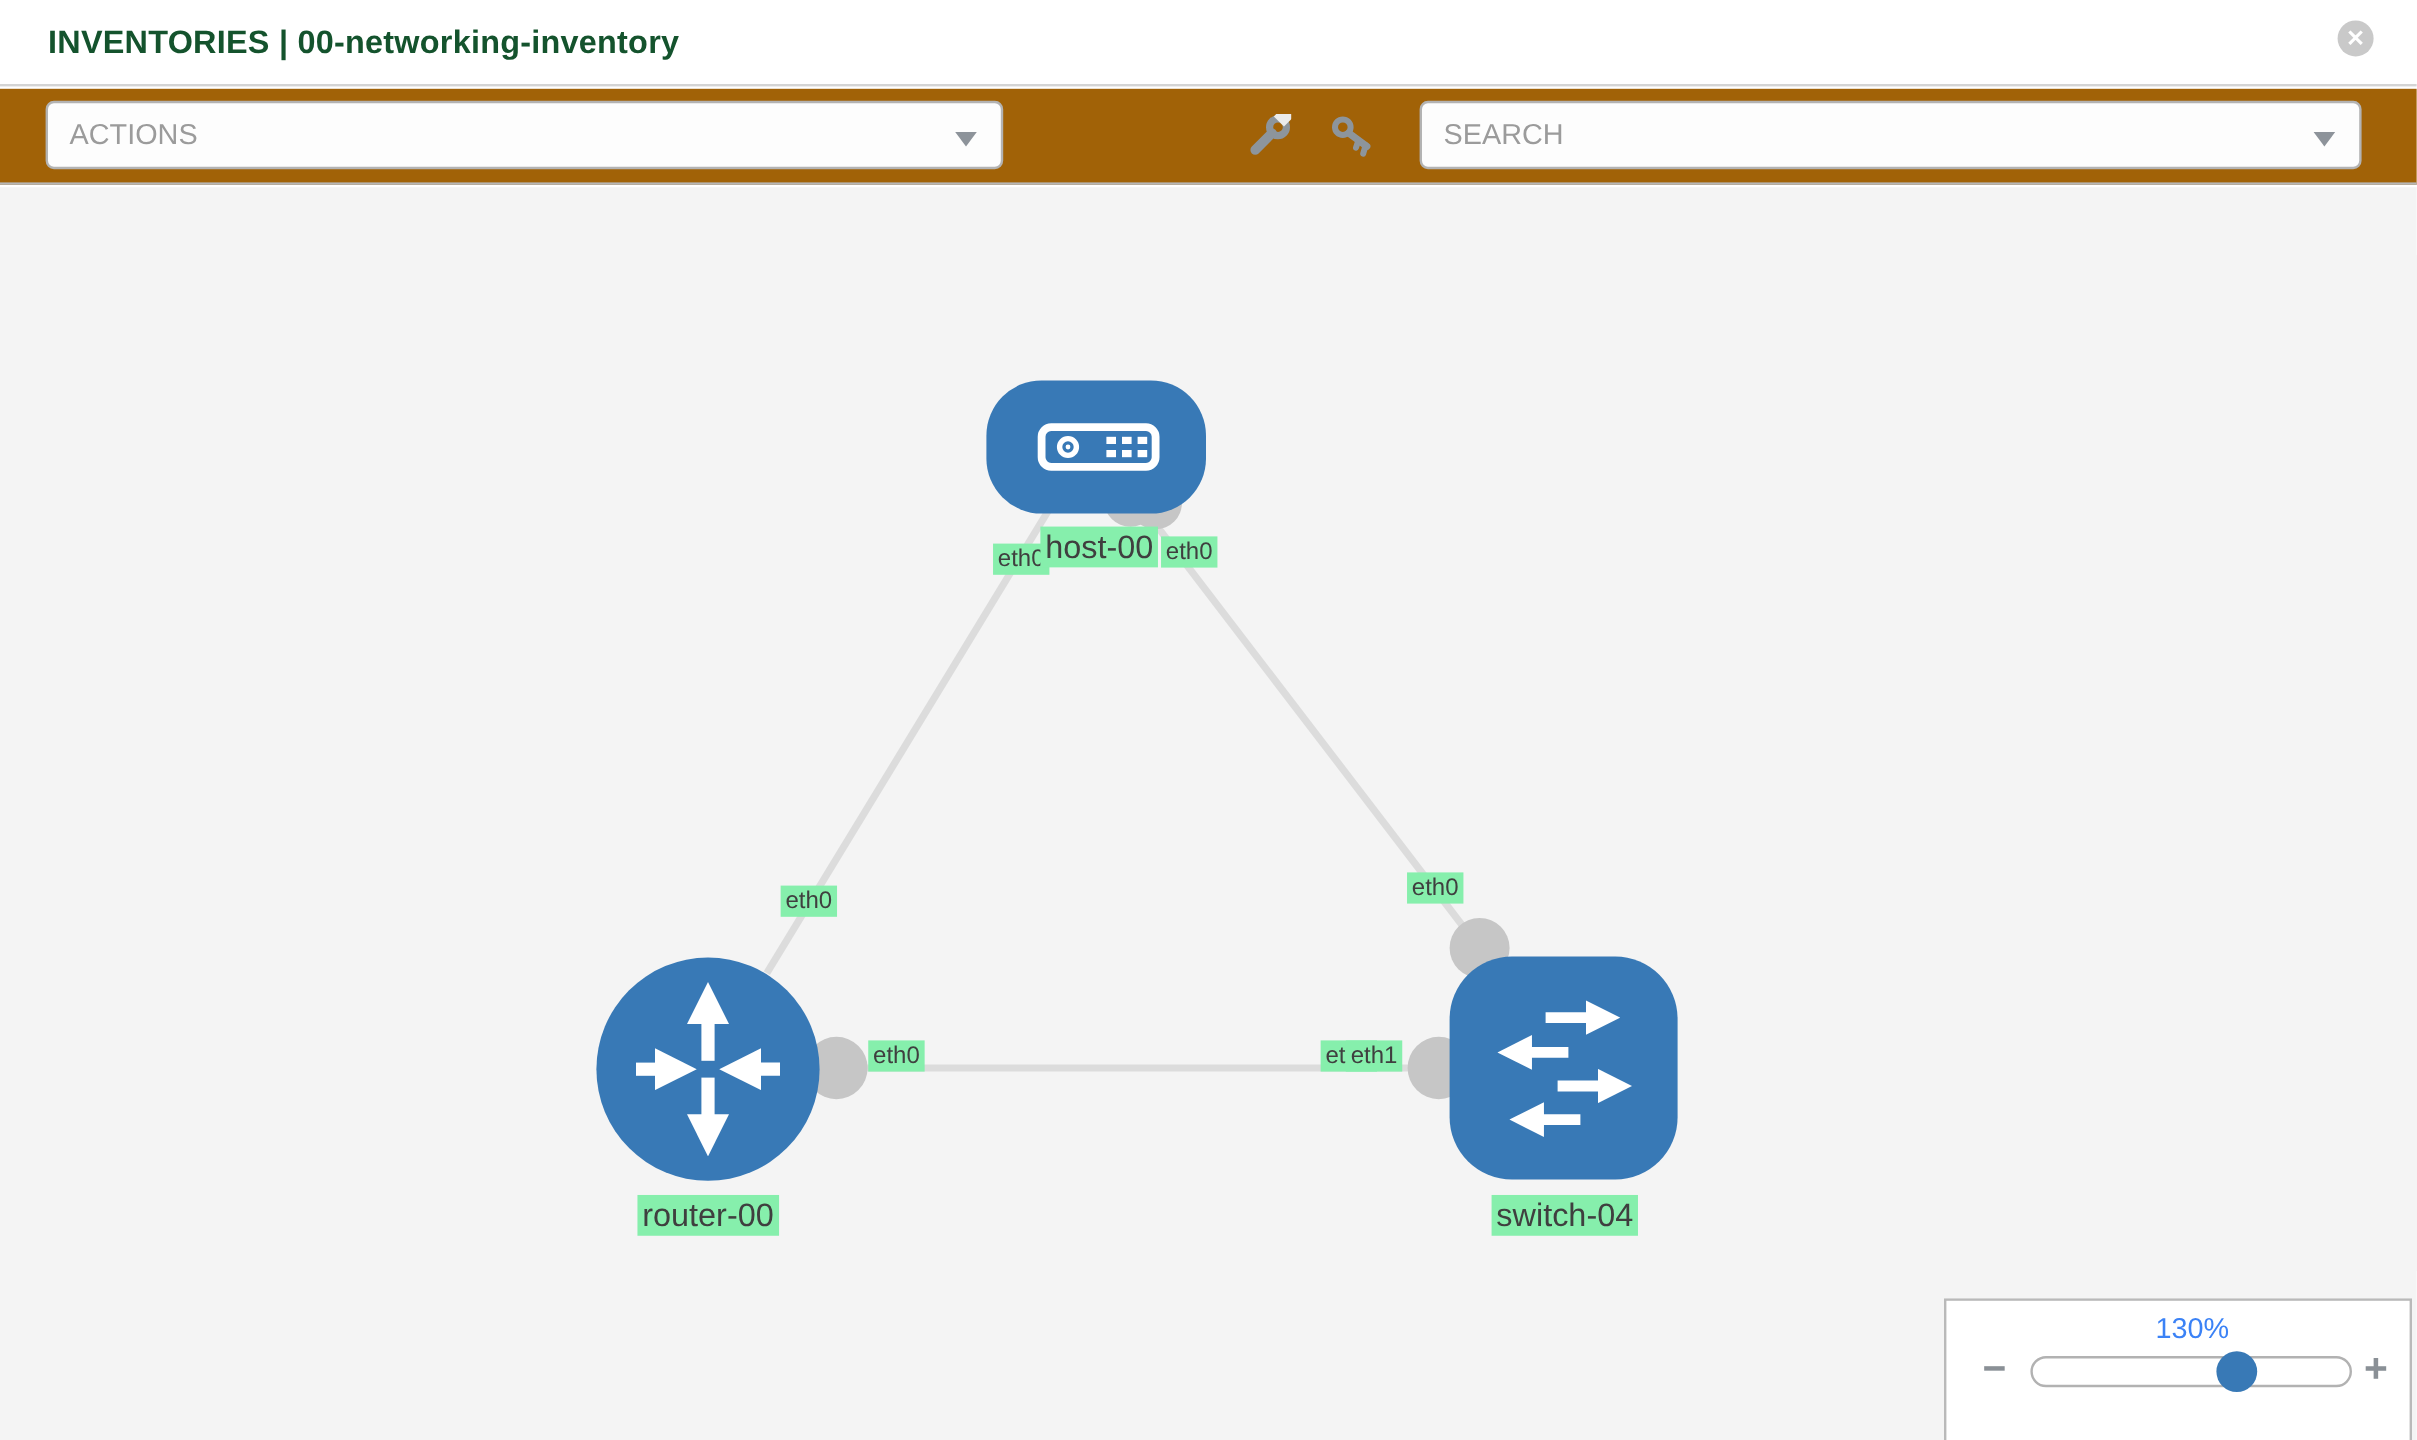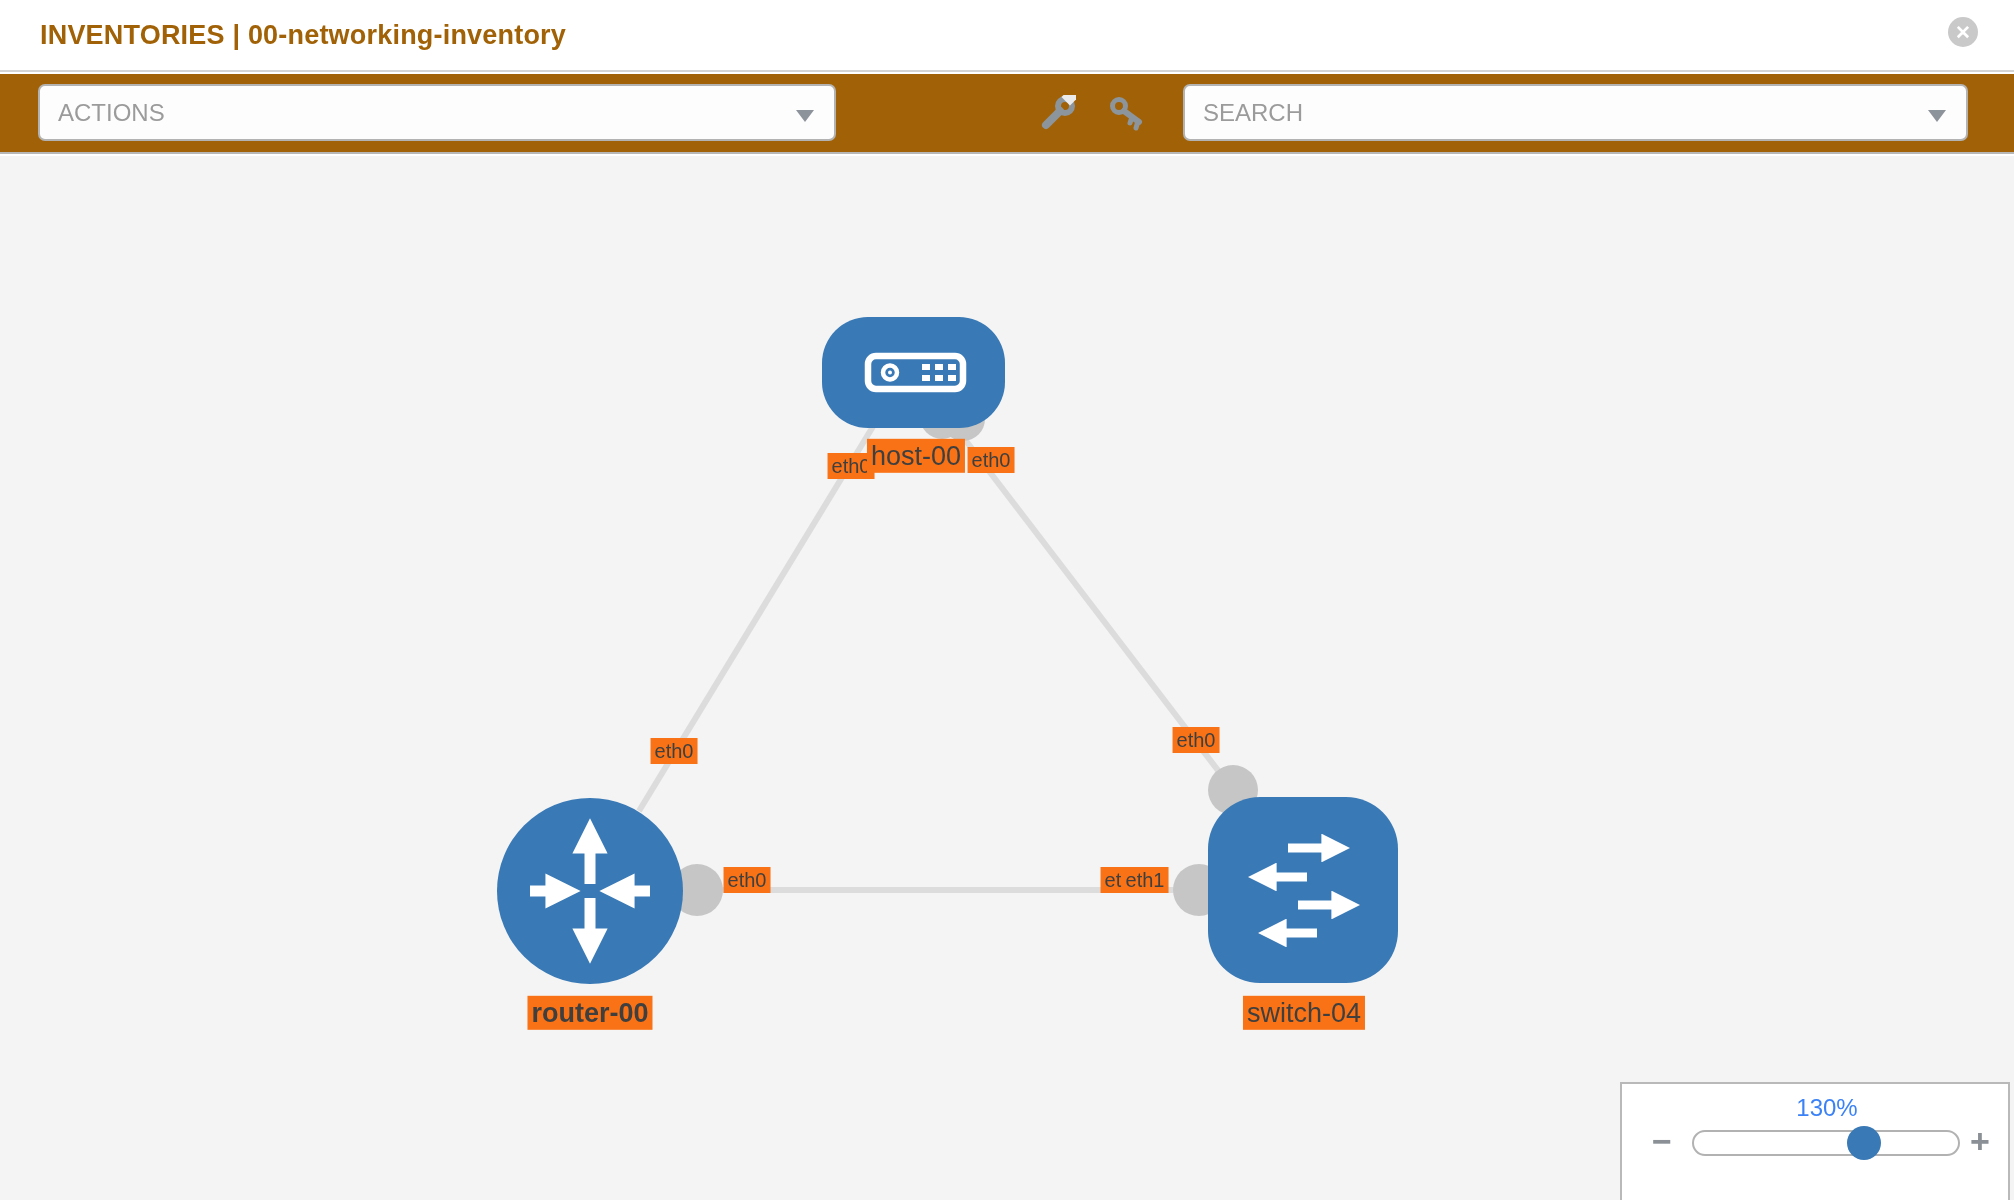--- a/index.html
+++ b/index.html
@@ -4,21 +4,21 @@
 <style>
   * { margin:0; padding:0; box-sizing:border-box; }
   html,body { width:2014px; height:1200px; overflow:hidden;
               font-family:"Liberation Sans", sans-serif; background:#ffffff; }
   .app { position:relative; width:2014px; height:1200px; }
 
   
   .header { position:absolute; top:0; left:0; width:2014px; height:72px;
             background:#ffffff; border-bottom:2px solid #d4d4d4;
             display:flex; align-items:center; }
-  .header-title { margin-left:40px; font-size:27px; font-weight:700; color:#a16207;
+  .header-title { margin-left:40px; font-size:27px; font-weight:700; color:#14532d;
                   letter-spacing:0.2px; }
   .close-btn { position:absolute; right:36px; top:17px; width:30px; height:30px;
                border-radius:50%; background:#c9c9c9; color:#ffffff; cursor:pointer;
                display:flex; align-items:center; justify-content:center;
                font-size:19px; font-weight:700; line-height:1; }
 
   
   .toolbar { position:absolute; top:74px; left:0; width:2014px; height:80px;
              background:#a16207; border-bottom:2px solid #b7b7b7; }
   .select-box { position:absolute; top:10px; height:57px; background:#fdfdfd;
@@ -33,21 +33,21 @@
   .tool-icons { position:absolute; top:10px; left:1040px; width:130px; height:57px;
                 display:flex; align-items:center; gap:32px; }
   .tool-icon { width:36px; height:36px; cursor:pointer; }
 
   
   .canvas { position:absolute; top:156px; left:0; width:2014px; height:1044px;
             background:#f4f4f4; }
   svg.topo { position:absolute; top:0; left:0; }
 
   
-  .chip { position:absolute; transform:translate(-50%,-50%); background:#f97316;
+  .chip { position:absolute; transform:translate(-50%,-50%); background:#86efac;
           color:#3f3f3f; white-space:nowrap; padding:1px 4px; line-height:1.2; }
   .node-chip { font-size:27px;text-align:right; }
   .eth-chip  { font-size:20px; }
 
   
   .zoom-panel { position:absolute; left:1620px; top:1082px; width:390px; height:130px;
                 background:#ffffff; border:2px solid #b9b9b9; }
   .zoom-pct { position:absolute; left:130px; top:10px; width:150px; text-align:center;
               font-size:24px; color:#3b82f6; }
   .zoom-minus, .zoom-plus { position:absolute; top:40px; font-size:34px; font-weight:700;
@@ -157,21 +157,21 @@
 
   <div class="chip eth-chip" style="left:851px; top:466px;">eth0</div>
   <div class="chip eth-chip" style="left:991px; top:460px;">eth0</div>
   <div class="chip eth-chip" style="left:674px; top:751px;">eth0</div>
   <div class="chip eth-chip" style="left:1196px; top:740px;">eth0</div>
   <div class="chip eth-chip" style="left:747px; top:880px;">eth0</div>
   <div class="chip eth-chip" style="left:1124px; top:880px;">eth0</div>
   <div class="chip eth-chip" style="left:1145px; top:880px;">eth1</div>
 
   <div class="chip node-chip" style="left:916px; top:456px;">host-00</div>
-  <div class="chip node-chip" style="left:590px; top:1013px;font-weight:bold;">router-00</div>
+  <div class="chip node-chip" style="left:590px; top:1013px;">router-00</div>
   <div class="chip node-chip" style="left:1304px; top:1013px;">switch-04</div>
 
   <div class="zoom-panel">
     <div class="zoom-pct">130%</div>
     <div class="zoom-minus">−</div>
     <div class="zoom-track"></div>
     <div class="zoom-knob"></div>
     <div class="zoom-plus">+</div>
   </div>
 

